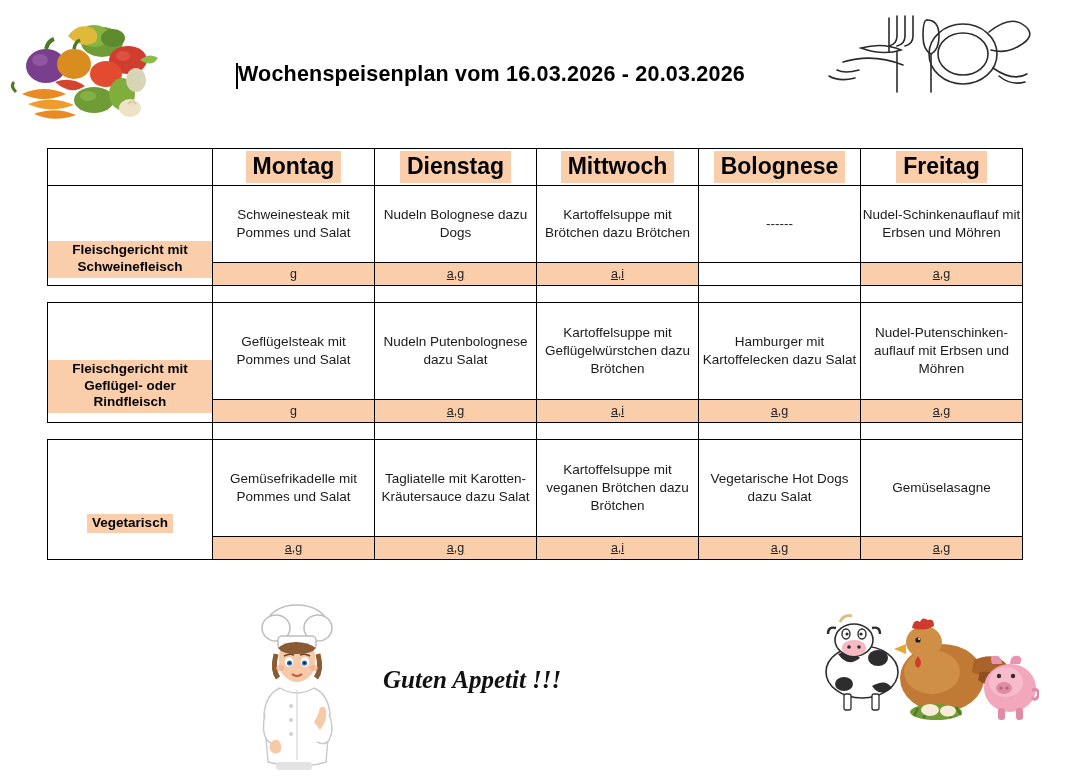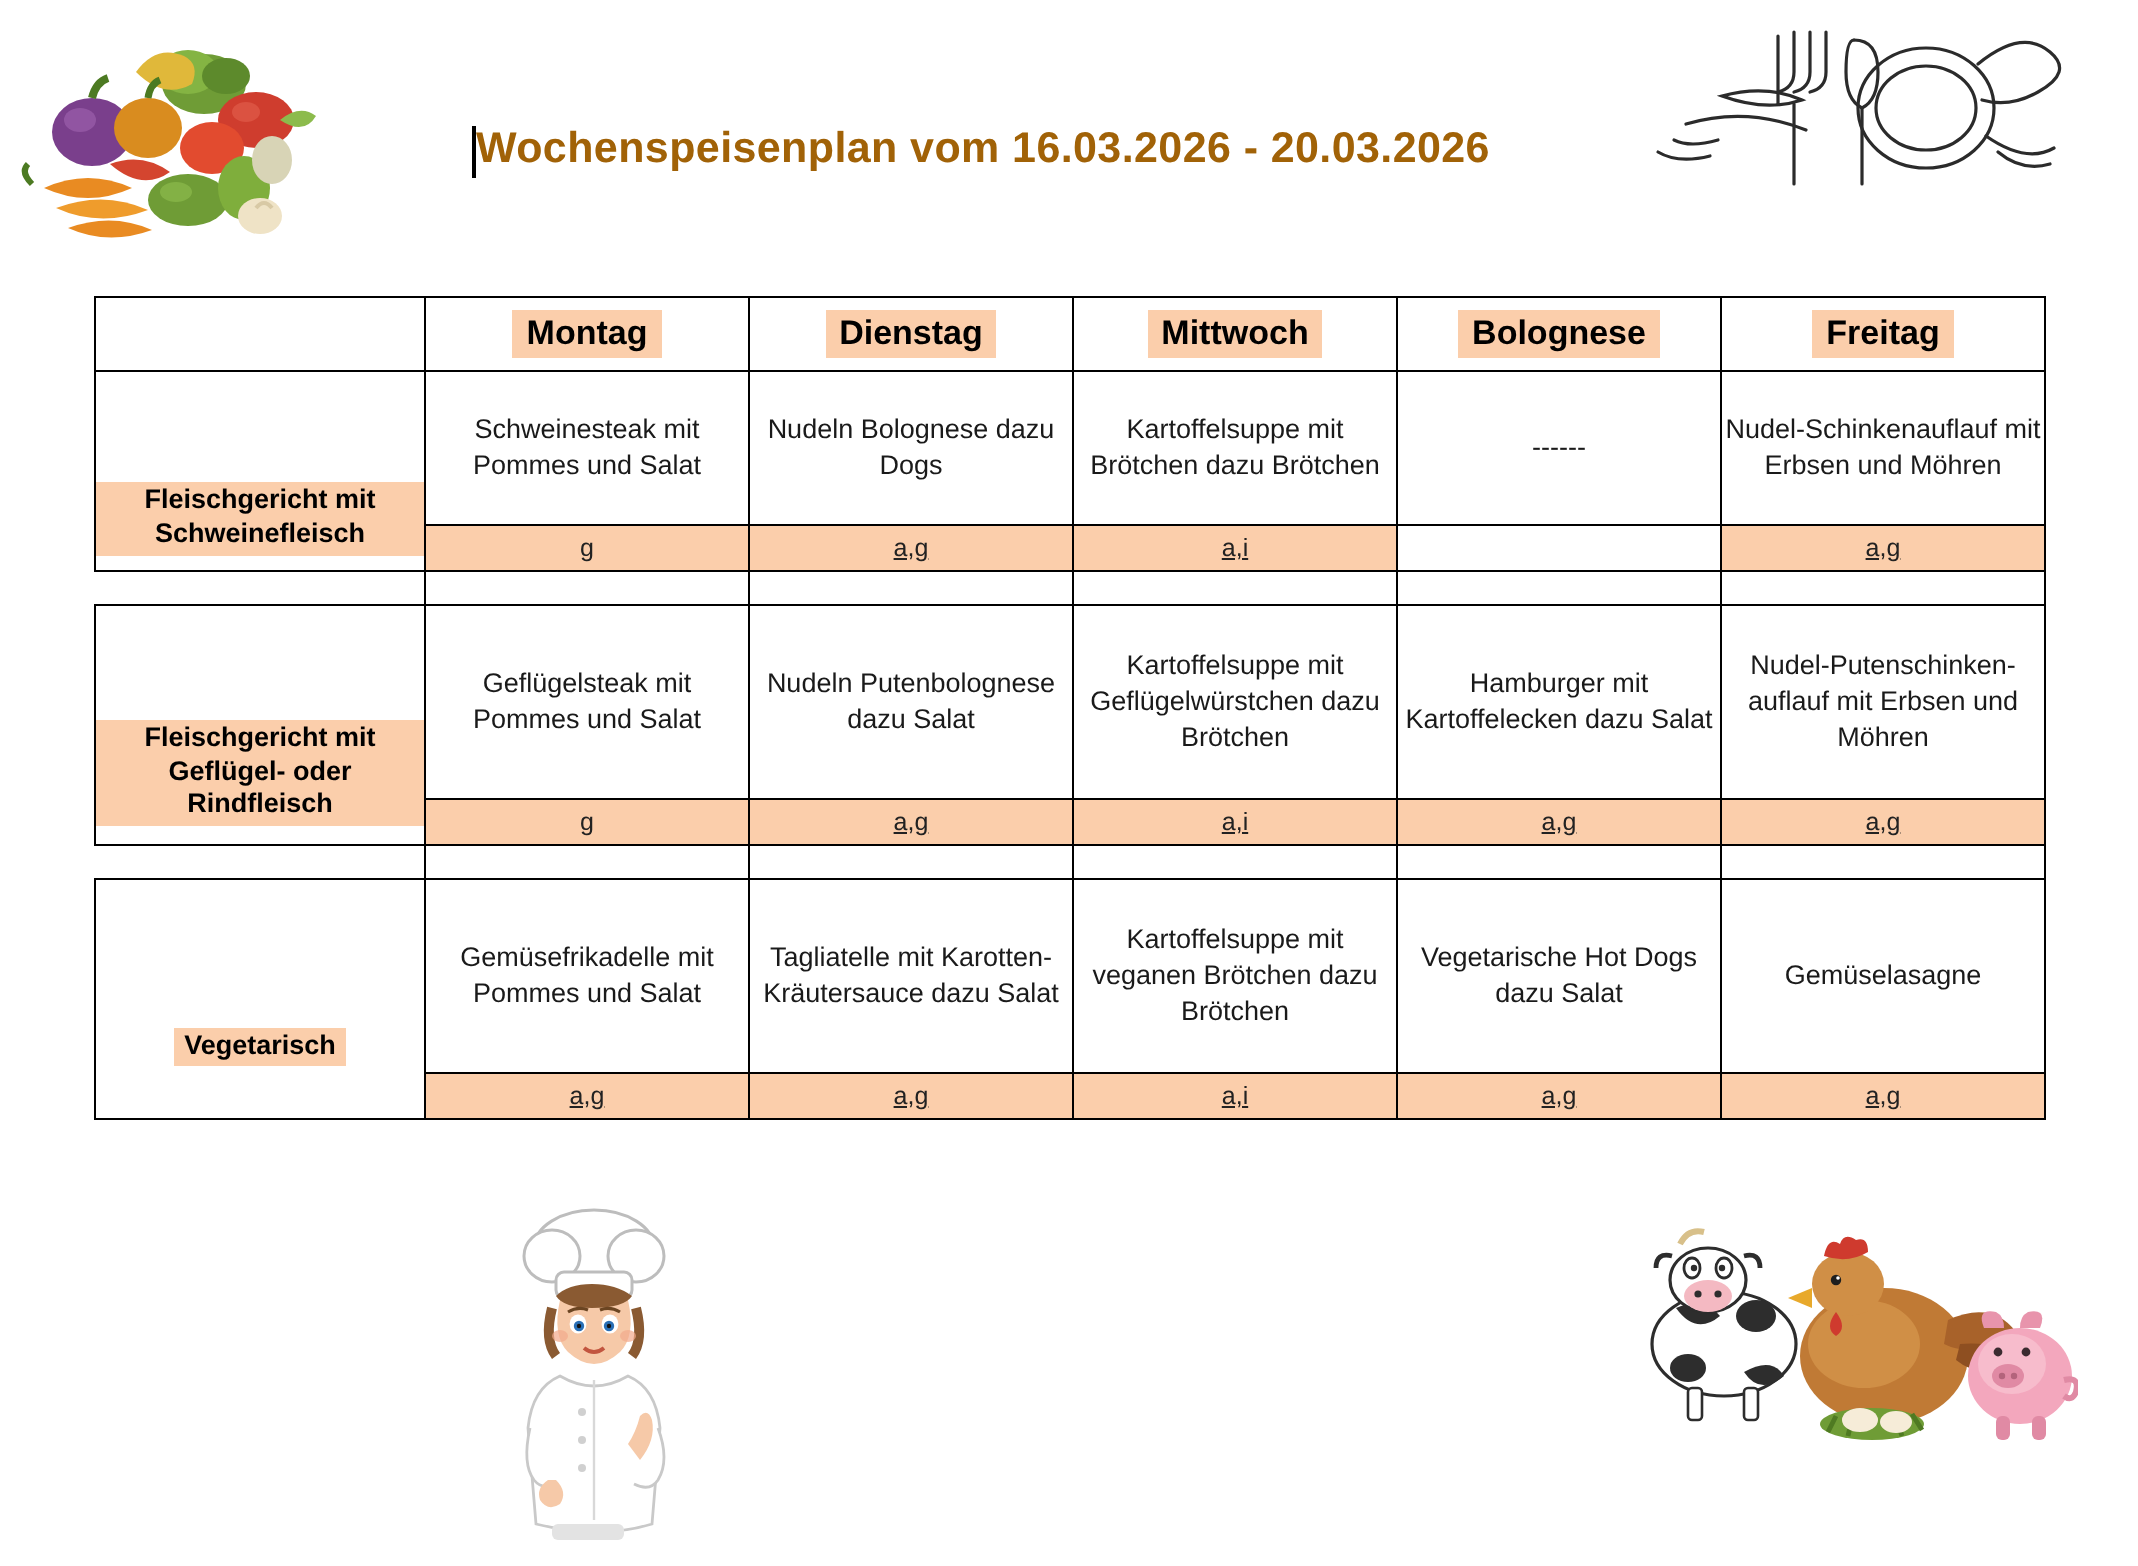--- a/index.html
+++ b/index.html
@@ -26,21 +26,21 @@
     top: 8px;
     width: 155px;
     height: 125px;
   }
   .title {
     position: absolute;
     left: 238px;
     top: 62px;
     font-size: 21.5px;
     font-weight: bold;
-    color: #a16207;
+    color: #000000;
     letter-spacing: 0.2px;
     white-space: nowrap;
   }
   .title-caret {
     position: absolute;
     left: 236px;
     top: 63px;
     width: 2px;
     height: 26px;
     background: #000;
@@ -65,21 +65,21 @@
   .menu-table td, .menu-table th {
     border: 1px solid #000000;
     vertical-align: middle;
     padding: 0;
   }
   .col-cat { width: 165px; }
   .col-day { width: 162px; }
 
   thead th {
     height: 36px;
-    font-size: 17px;
+    font-size: 23px;
     font-weight: bold;
     color: #000;
   }
   thead th.blank-head {
     border: 1px solid #000;
   }
   .hl {
     background: #fbceab;
     padding: 1px 7px 2px 7px;
     display: inline-block;
@@ -346,20 +346,21 @@
     <circle cx="59" cy="104" r="2" fill="#d0d0d0"></circle>
     <circle cx="59" cy="118" r="2" fill="#d0d0d0"></circle>
     <circle cx="59" cy="132" r="2" fill="#d0d0d0"></circle>
     <path d="M33 112 q-4 18 2 26 q4 5 10 2" fill="#ffffff" stroke="#c9c9c9" stroke-width="1.4"></path>
     <path d="M97 112 q6 16 0 26 q-4 6 -12 2" fill="#ffffff" stroke="#c9c9c9" stroke-width="1.4"></path>
     <path d="M42 138 q-6 4 -4 10 q4 6 10 2 q4 -6 -2 -12z" fill="#f6c9a8"></path>
     <path d="M88 128 q8 -10 6 -20 q-2 -6 -6 -2 q-2 8 -6 14z" fill="#f6c9a8"></path>
     <rect x="44" y="160" width="36" height="8" rx="3" fill="#e3e3e3"></rect>
   </svg>
 
+  <div class="appetit">Guten Appetit !!!</div>
 
   <svg class="animals-art" viewBox="0 0 225 125" xmlns="http://www.w3.org/2000/svg">
 
     <ellipse cx="48" cy="62" rx="36" ry="26" fill="#ffffff" stroke="#2d2d2d" stroke-width="1.6"></ellipse>
     <path d="M24 44 q14 -6 22 4 q-12 10 -22 -4z" fill="#2d2d2d"></path>
     <path d="M58 76 q14 -8 20 2 q-12 10 -20 -2z" fill="#2d2d2d"></path>
     <ellipse cx="64" cy="48" rx="10" ry="8" fill="#2d2d2d"></ellipse>
     <ellipse cx="30" cy="74" rx="9" ry="7" fill="#2d2d2d"></ellipse>
     <ellipse cx="40" cy="30" rx="19" ry="16" fill="#ffffff" stroke="#2d2d2d" stroke-width="1.6"></ellipse>
     <ellipse cx="40" cy="38" rx="12" ry="8" fill="#f4b9c2"></ellipse>

